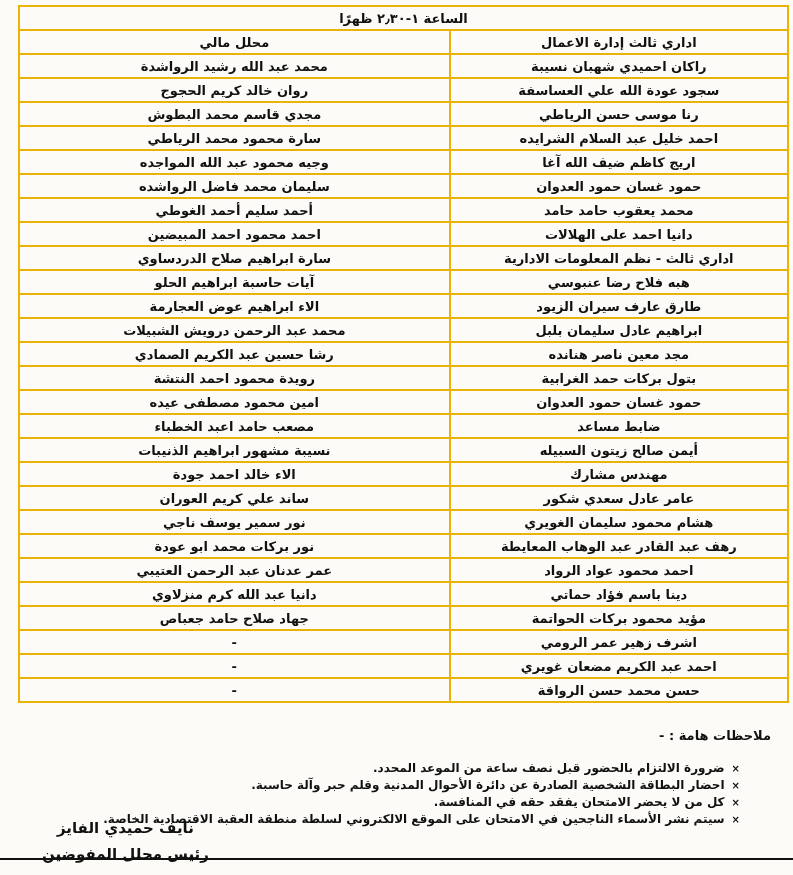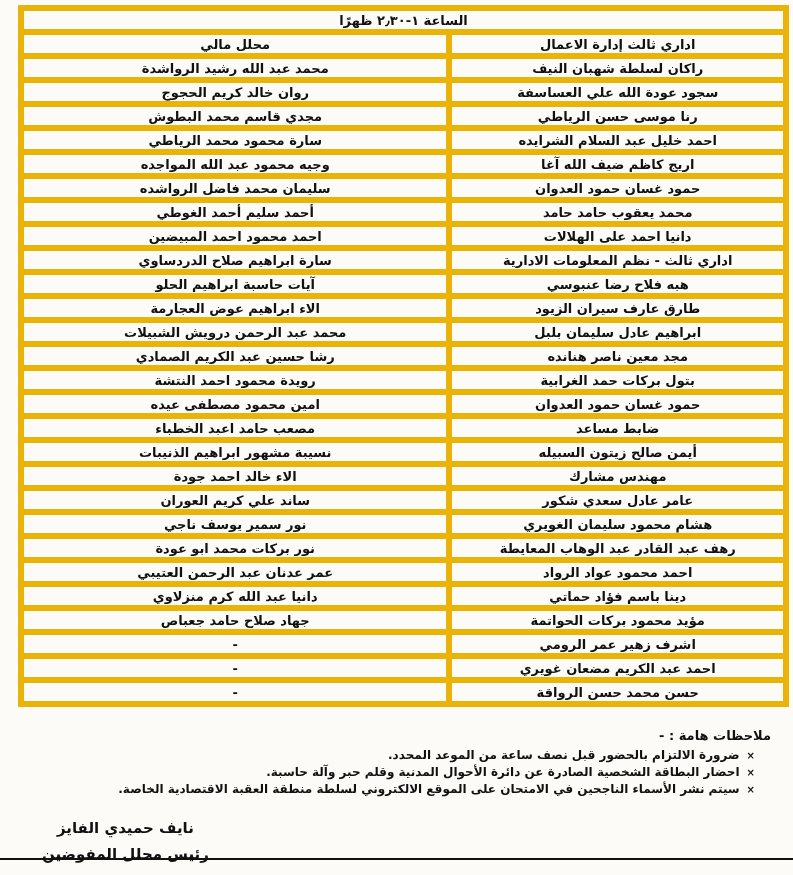--- a/index.html
+++ b/index.html
@@ -19,41 +19,41 @@
   }
   
   .roster {
     position: absolute;
     top: 5px; right: 4px;
     width: 771px;
     border-collapse: collapse;
     table-layout: fixed;
   }
   .roster td {
-    border: 6px solid #eab308;
+    border: 2px solid #eab308;
     height: 24px;
     text-align: center;
     vertical-align: middle;
     font-size: 13px;
     font-weight: 700;
     padding: 1px 4px;
     white-space: nowrap;
     overflow: hidden;
   }
   .time-cell { font-size: 13.5px; }
   
   .notes {
     position: absolute;
     top: 727px; right: 22px; left: 18px;
     font-weight: 700;
     font-size: 12px;
     line-height: 1.35;
   }
   .notes-heading { font-size: 13px; margin-bottom: 2px; }
-  .notes-list { list-style: none; margin: 0; padding: 0 16px 0 0; }
+  .notes-list { list-style: none; margin: 15px; padding: 0 16px 0 0; }
   .notes-list li { margin: 1px 0; }
   .note-marker { font-size: 10px; margin-left: 7px; display: inline-block; }
   
   .signature {
     position: absolute;
     left: 42px; top: 816px;
     font-size: 15px;
     font-weight: 700;
     text-align: center;
     line-height: 1.7;
@@ -79,21 +79,21 @@
       <tr>
         <td colspan="2" class="time-cell">الساعة ١-٢٫٣٠ ظهرًا</td>
       </tr>
     </thead>
     <tbody>
         <tr>
           <td>اداري ثالث إدارة الاعمال</td>
           <td>محلل مالي</td>
         </tr>
         <tr>
-          <td>راكان لسلطة شهبان النيف</td>
+          <td>راكان احميدي شهبان نسيبة</td>
           <td>محمد عبد الله رشيد الرواشدة</td>
         </tr>
         <tr>
           <td>سجود عودة الله علي العساسفة</td>
           <td>روان خالد كريم الحجوج</td>
         </tr>
         <tr>
           <td>رنا موسى حسن الرياطي</td>
           <td>مجدي قاسم محمد البطوش</td>
         </tr>
@@ -194,20 +194,21 @@
           <td>-</td>
         </tr>
       </tbody>
   </table>
 
   <div class="notes">
     <div class="notes-heading">ملاحظات هامة : -</div>
     <ul class="notes-list">
         <li><span class="note-marker">×</span><span>ضرورة الالتزام بالحضور قبل نصف ساعة من الموعد المحدد.</span></li>
         <li><span class="note-marker">×</span><span>احضار البطاقة الشخصية الصادرة عن دائرة الأحوال المدنية وقلم حبر وآلة حاسبة.</span></li>
+        <li><span class="note-marker">×</span><span>كل من لا يحضر الامتحان يفقد حقه في المنافسة.</span></li>
         <li><span class="note-marker">×</span><span>سيتم نشر الأسماء الناجحين في الامتحان على الموقع الالكتروني لسلطة منطقة العقبة الاقتصادية الخاصة.</span></li>
       </ul>
   </div>
 
   <div class="signature">
     <div>نايف حميدي الفايز</div>
     <div>رئيس محلل المفوضين</div>
   </div>
 
   <div class="bottom-rule"></div>

